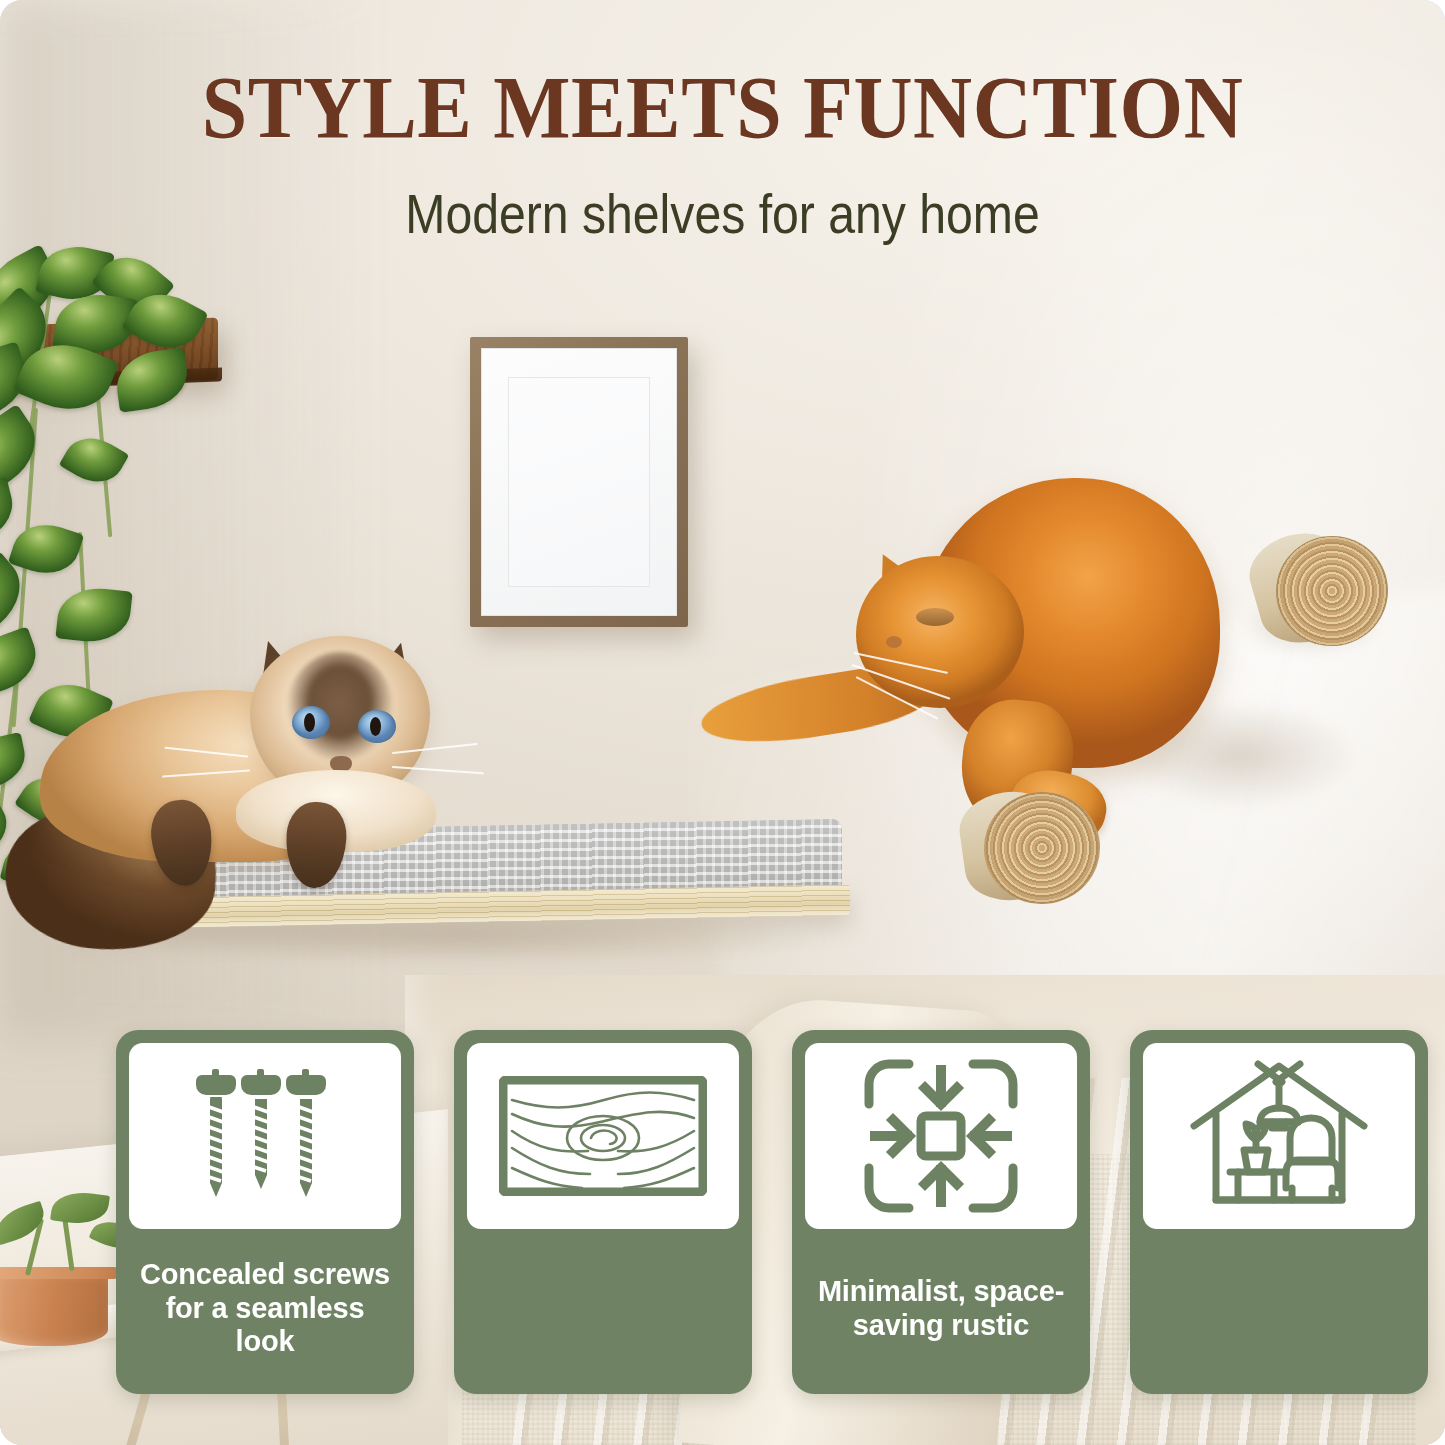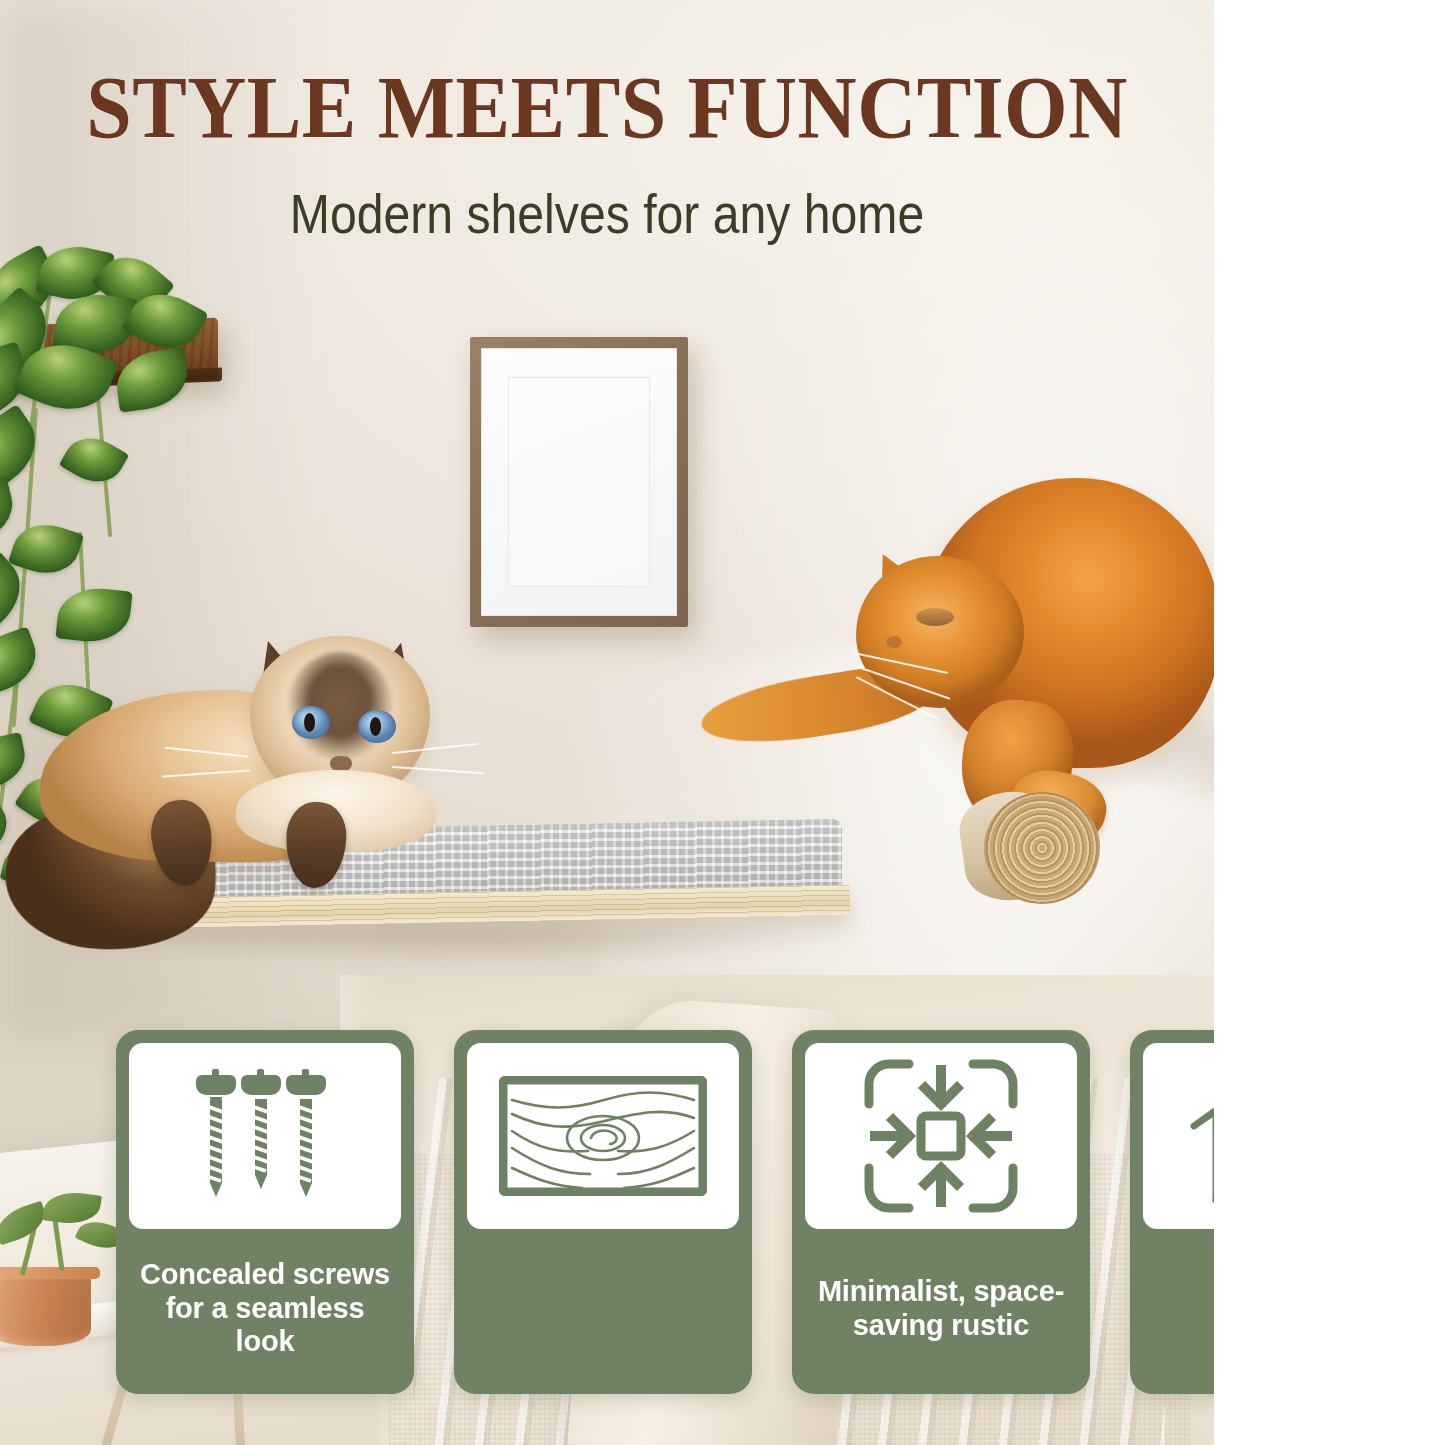--- a/index.html
+++ b/index.html
@@ -1,22 +1,23 @@
 <!DOCTYPE html>
 <html><head>
 <meta charset="utf-8">
 <style>
   html,body{margin:0;padding:0;background:#fff;}
   body{font-family:"Liberation Sans",sans-serif;}
 
   #stage{
     position:relative;
-    width:1214px;height:1445px;
+    width:1445px;height:1445px;
     overflow:hidden;
     background:#c4b5fd;
+    border-radius:22px;
   }
 
   
   .wall{
     position:absolute;inset:0;
     background:
       radial-gradient(120% 70% at 72% 8%, #f6f2ea 0%, #efe9e0 38%, #e7dfd3 72%, #ded5c7 100%),
       linear-gradient(180deg,#f4efe6 0%,#efe8de 55%,#e6ddd0 100%);
   }
   .wall-glow{

